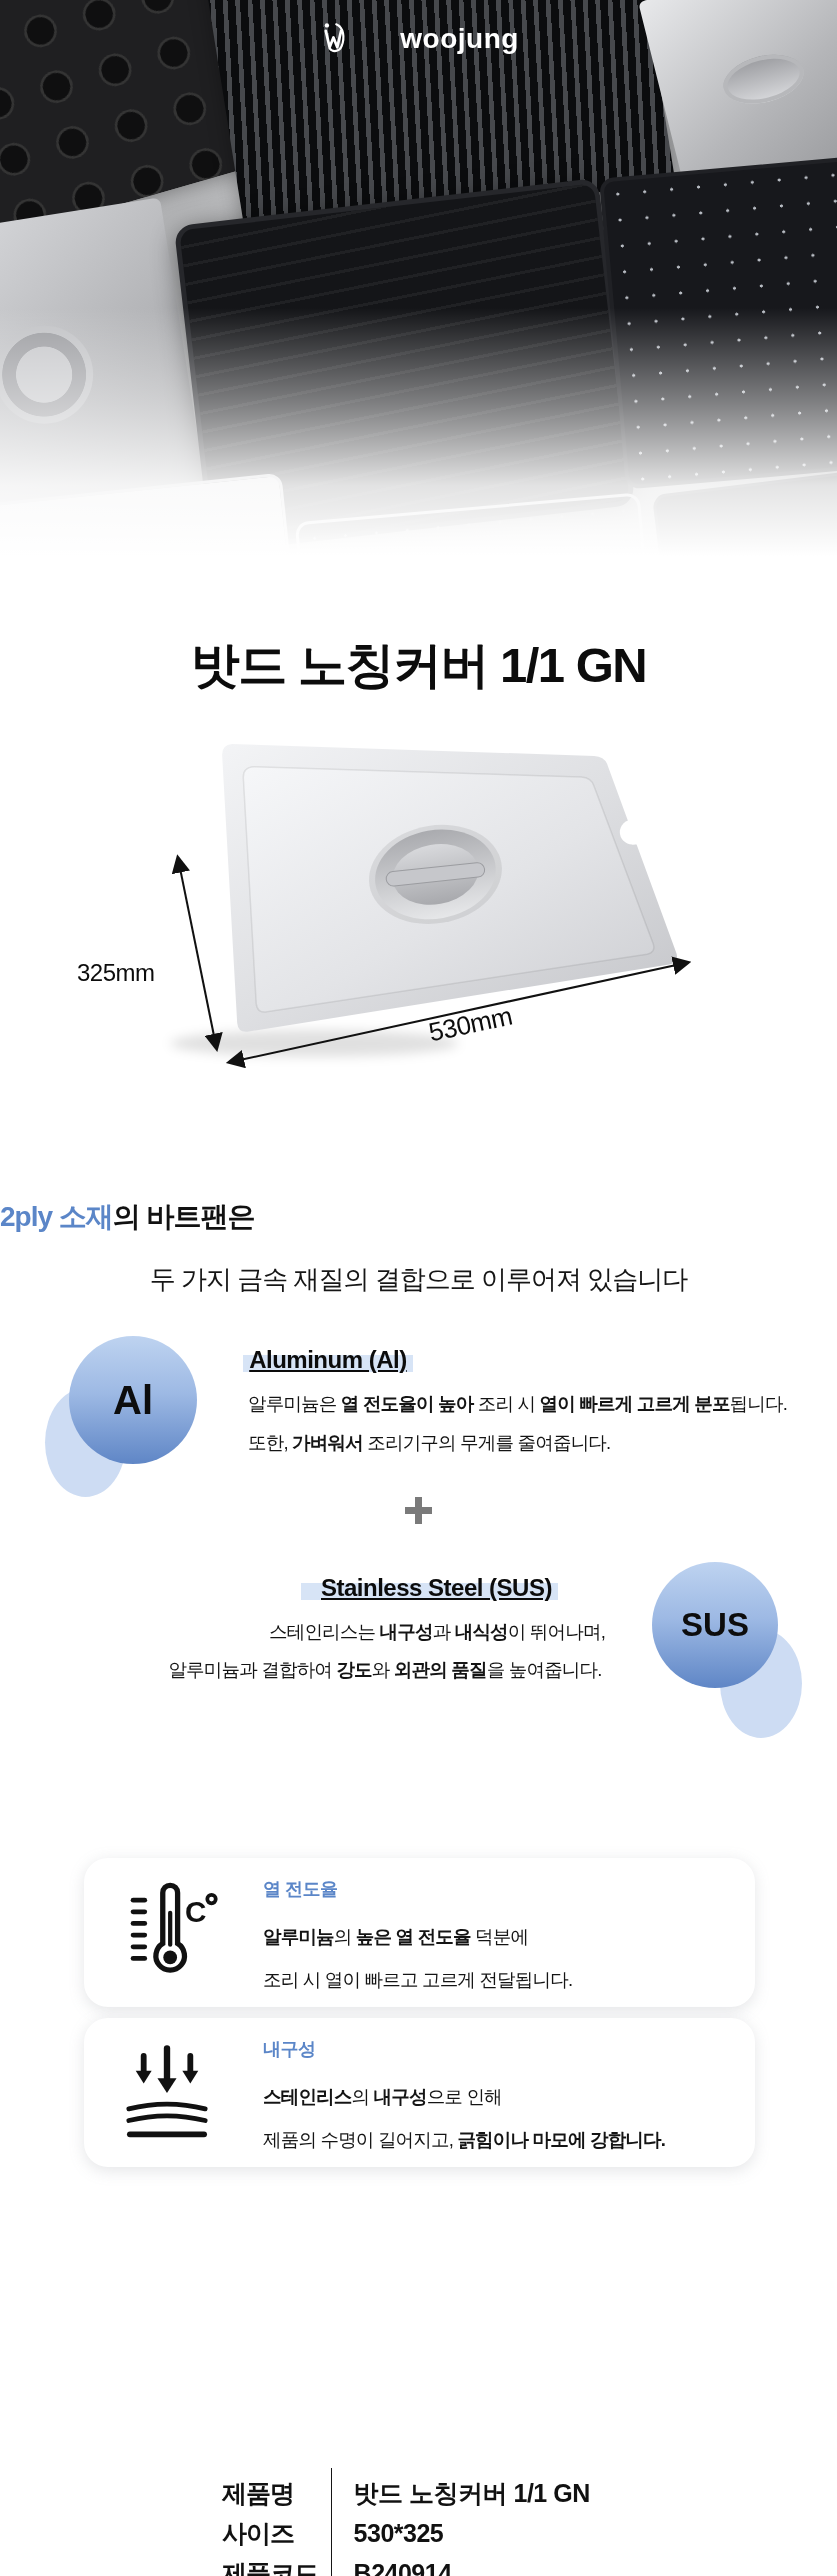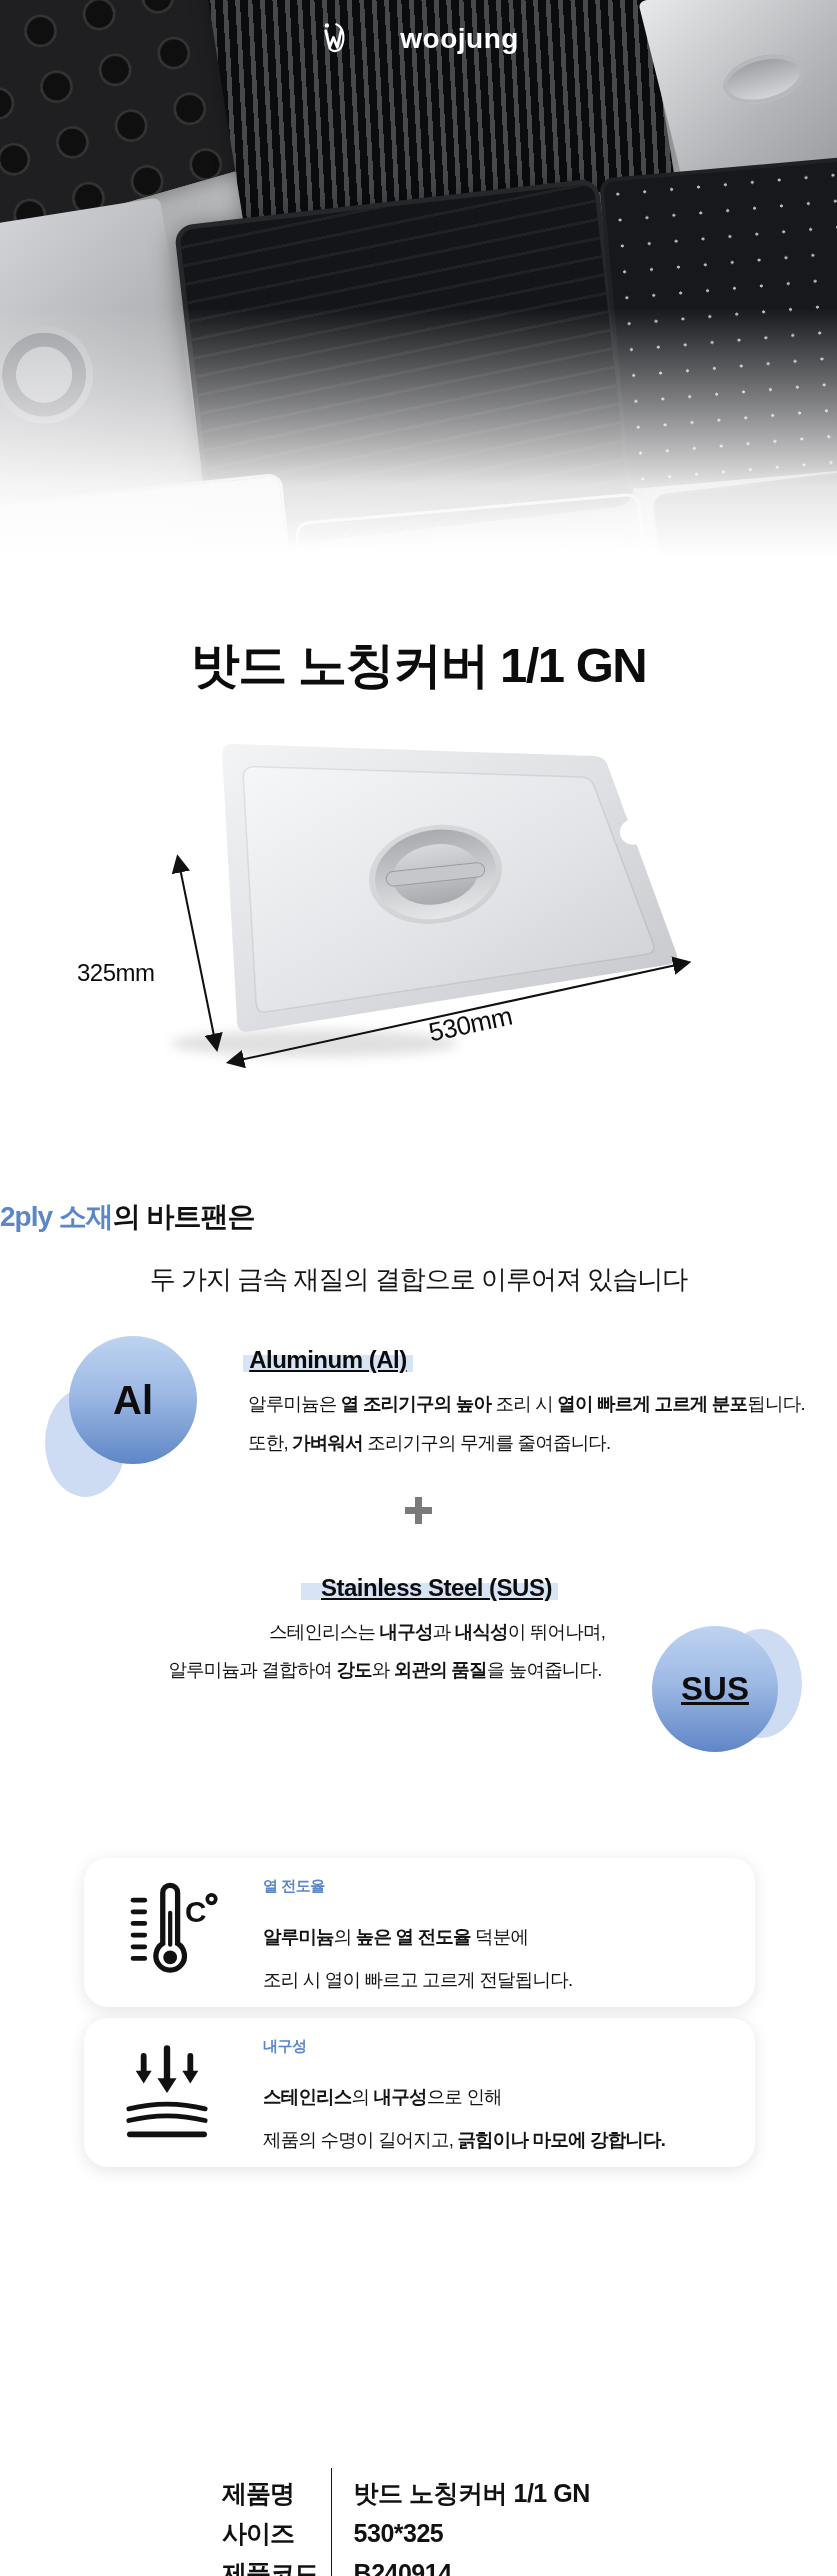--- a/index.html
+++ b/index.html
@@ -56,41 +56,41 @@
   .intro1{left:0;right:0;top:1198px;text-align:left;font-size:28px;font-weight:700;letter-spacing:-1px;}
   .intro2{left:0;right:0;top:1262px;text-align:center;font-size:26px;font-weight:500;letter-spacing:-1px;color:#161616;}
 
   
   .mat-circle{border-radius:50%;display:flex;align-items:center;justify-content:center;font-weight:800;color:#0d0d0d;
         background:linear-gradient(180deg,#bed3f0 0%,#9db9e4 45%,#5f86c6 100%);}
   .mat-bg{border-radius:50%;background:#cddcf3;}
   .al-bg{left:45px;top:1388px;width:81px;height:109px;}
   .al-circle{left:69px;top:1336px;width:128px;height:128px;font-size:40px;}
   .sus-bg{left:720px;top:1629px;width:82px;height:109px;}
-  .sus-circle{left:652px;top:1626px;width:126px;height:126px;font-size:33px;text-decoration:underline;}
+  .sus-circle{left:652px;top:1562px;width:126px;height:126px;font-size:33px;}
   .mat-title{font-size:24px;font-weight:800;letter-spacing:-0.5px;color:#0c0c0c;
         background-image:linear-gradient(var(--highlight_blue),var(--highlight_blue));
         background-repeat:no-repeat;background-size:100% 62%;background-position:0 88%;padding:0 6.2px;text-decoration:underline;}
   .al-title{left:243px;top:1346px;}
   .sus-title{left:301px;top:1574px;padding-left:20px;}
   .body-l{font-size:18.5px;letter-spacing:-0.8px;color:#141414;}
   .al-l1{left:248px;top:1391px;}
   .al-l2{left:248px;top:1430px;}
   .sus-l1{left:93px;width:688px;top:1619px;text-align:center;}
   .sus-l2{left:41px;width:688px;top:1657px;text-align:center;}
   .plus{left:405px;top:1497px;width:27px;height:27px;
         background:linear-gradient(#7a7a7a,#7a7a7a) center/100% 7.2px no-repeat,
                    linear-gradient(#7a7a7a,#7a7a7a) center/7.2px 100% no-repeat;}
 
   
   .card{left:84px;width:671px;height:149px;background:#fff;border-radius:24px;
         box-shadow:0 3.1px 14.4px rgba(135,140,150,.22);}
   .card1{top:1858px;} .card2{top:2018px;} .card3{top:2177px;}
   .card .icon{position:absolute;left:30px;top:21.6px;}
-  .card-title{position:absolute;left:179px;top:18.5px;font-size:15px;font-weight:800;letter-spacing:-0.5px;color:var(--accent_blue);}
+  .card-title{position:absolute;left:179px;top:18.5px;font-size:18px;font-weight:800;letter-spacing:-0.5px;color:var(--accent_blue);}
   .card-l1{position:absolute;left:179px;top:66px;font-size:18.5px;letter-spacing:-0.8px;color:#141414;}
   .card-l2{position:absolute;left:179px;top:109px;font-size:18.5px;letter-spacing:-0.8px;color:#141414;text-align:right;}
 
   
   .spec{left:222px;top:2468px;display:flex;}
   .spec-l{width:109px;padding:5.2px 0 8.2px 0;}
   .spec-r{border-left:1.5px solid #161616;padding:5.2px 0 8.2px 21.6px;}
   .spec-l div{font-size:25px;font-weight:800;letter-spacing:-1px;line-height:40px;}
   .spec-r div{font-size:25px;font-weight:600;letter-spacing:-0.5px;line-height:40px;white-space:nowrap;}
   .bb{font-weight:700;}
@@ -172,21 +172,21 @@
   </svg>
   <div class="abs dim dim-h">325mm</div>
   <div class="abs dim dim-w">530mm</div>
 
   <div class="abs intro1"><span class="bb" style="color: rgb(91, 134, 200);">2ply 소재</span><span class="bb">의 바트팬은</span></div>
   <div class="abs intro2">두 가지 금속 재질의 결합으로 이루어져 있습니다</div>
 
   <div class="abs mat-bg al-bg"></div>
   <div class="abs mat-circle al-circle">Al</div>
   <div class="abs mat-title al-title">Aluminum (Al)</div>
-  <div class="abs body-l al-l1"><span>알루미늄은 </span><span class="bb">열 조리기구의 높아</span><span> 조리 시 </span><span class="bb">열이 빠르게 고르게 분포</span><span>됩니다.</span></div>
+  <div class="abs body-l al-l1"><span>알루미늄은 </span><span class="bb">열 전도율이 높아</span><span> 조리 시 </span><span class="bb">열이 빠르게 고르게 분포</span><span>됩니다.</span></div>
   <div class="abs body-l al-l2"><span>또한, </span><span class="bb">가벼워서</span><span> 조리기구의 무게를 줄여줍니다.</span></div>
 
   <div class="abs plus"></div>
 
   <div class="abs mat-bg sus-bg"></div>
   <div class="abs mat-circle sus-circle">SUS</div>
   <div class="abs mat-title sus-title">Stainless Steel (SUS)</div>
   <div class="abs body-l sus-l1"><span>스테인리스는 </span><span class="bb">내구성</span><span>과 </span><span class="bb">내식성</span><span>이 뛰어나며,</span></div>
   <div class="abs body-l sus-l2"><span>알루미늄과 결합하여 </span><span class="bb">강도</span><span>와 </span><span class="bb">외관의 품질</span><span>을 높여줍니다.</span></div>
 

